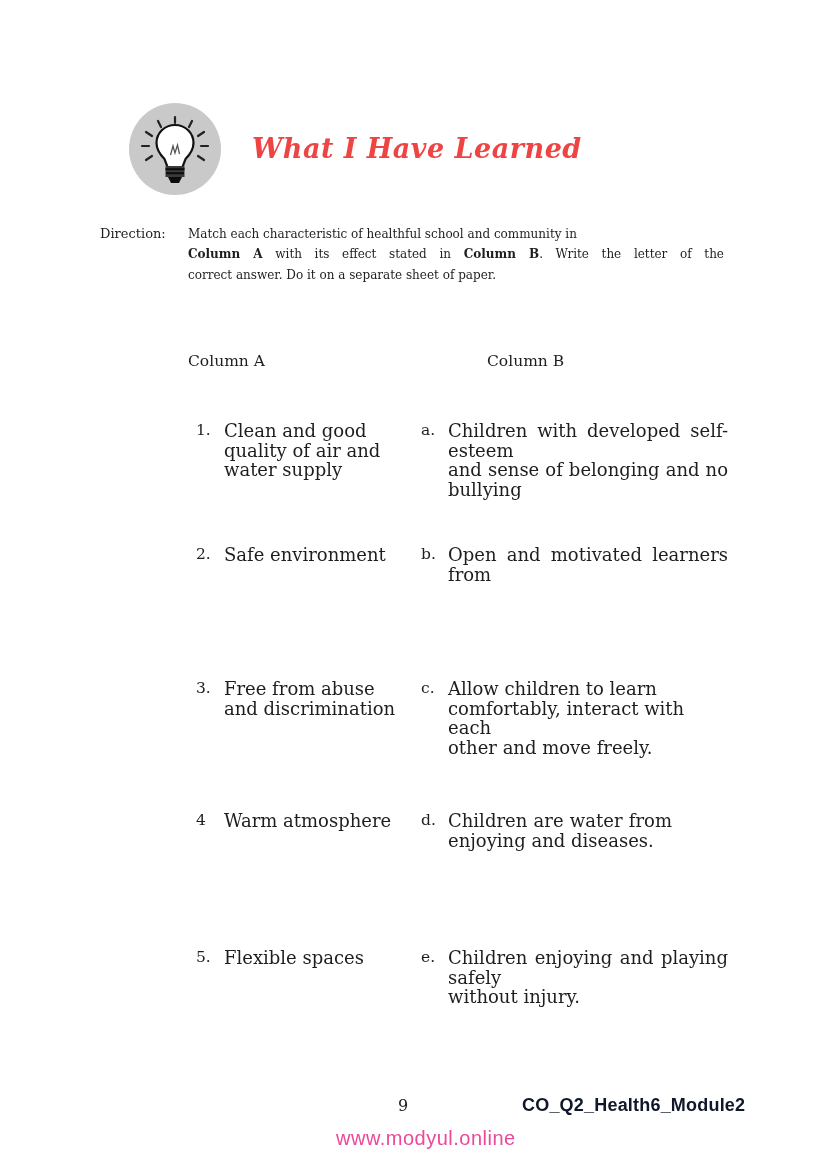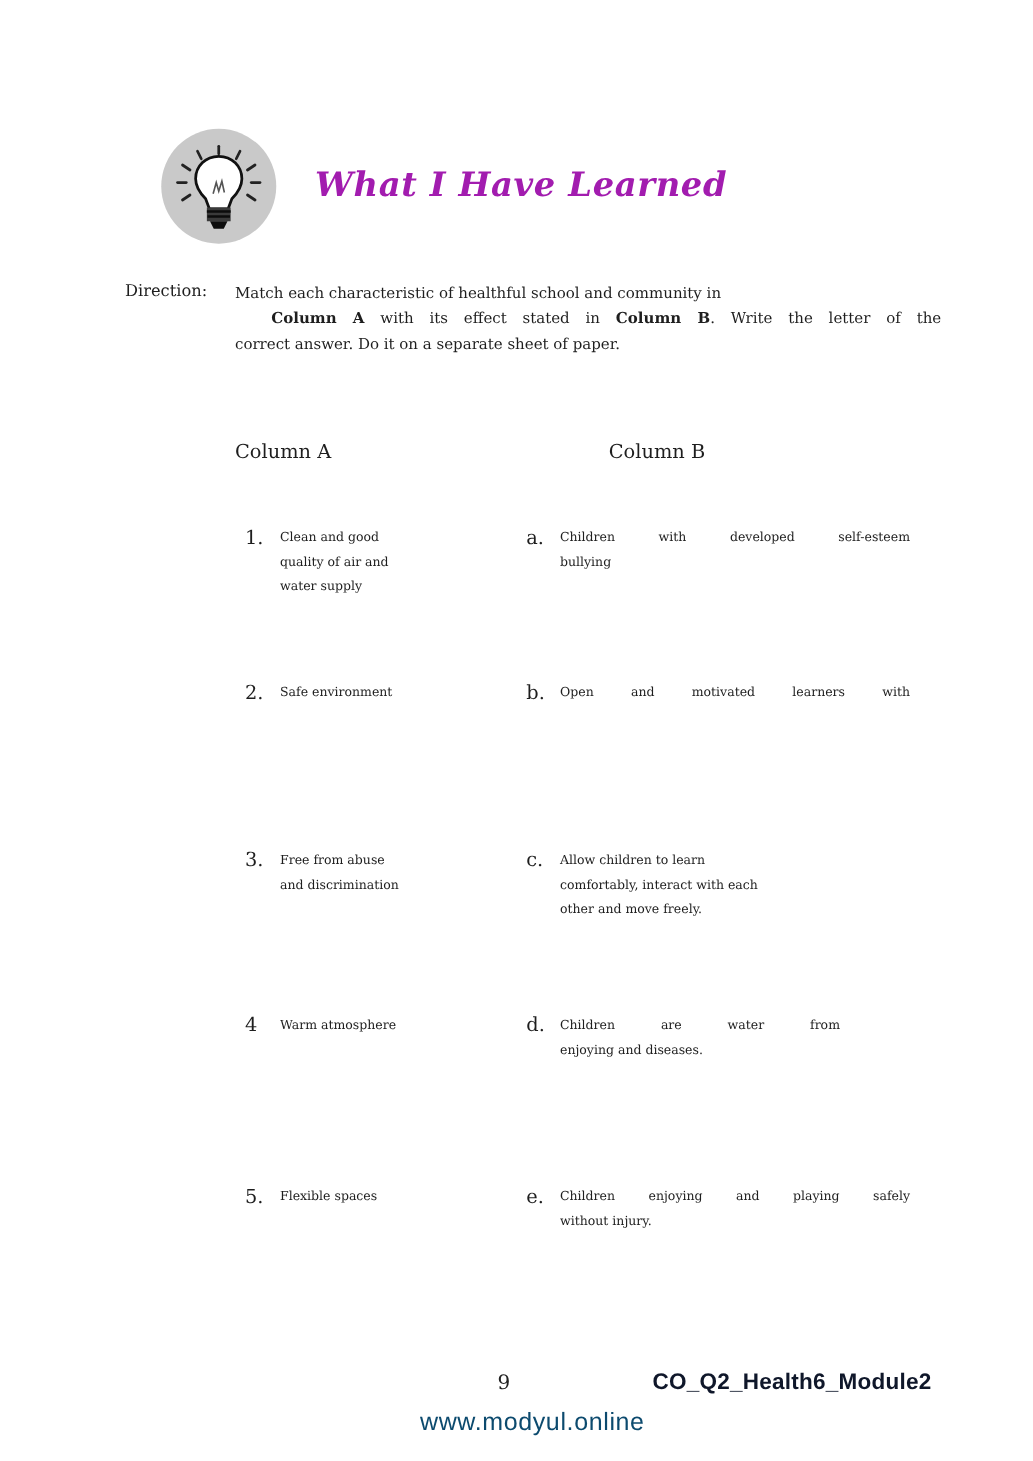--- a/index.html
+++ b/index.html
@@ -9,61 +9,61 @@
     background:#ffffff;
     font-family:"DejaVu Serif", serif;
     color:#1e1e1e;
     overflow:hidden;
   }
   
   .icon-wrap{position:absolute;left:128px;top:102px;width:95px;height:95px;}
   .page-title{
     position:absolute;left:252px;top:133px;
     font-size:27px;font-weight:bold;font-style:italic;
-    letter-spacing:.5px;color:#a21caf;
+    letter-spacing:.5px;color:#ef4444;
     font-family:"DejaVu Serif", serif;
     white-space:nowrap;
   }
   
   .dir-label{position:absolute;left:100px;top:224px;font-size:13px;line-height:20px;white-space:nowrap;}
   .dir-line{position:absolute;left:188px;font-size:12px;line-height:20px;white-space:nowrap;}
   .dir-line1{top:224px;}
   .dir-line2{
     top:244px;width:536px;white-space:normal;
-    text-align:justify;text-align-last:justify;text-justify:inter-word;margin-left:29px;
+    text-align:justify;text-align-last:justify;text-justify:inter-word;
   }
   .dir-line3{top:265px;}
   .dir-line2 b{font-weight:bold;}
   
   .col-header{position:absolute;top:352px;font-size:15.5px;white-space:nowrap;}
   .col-header-a{left:188px;}
   .col-header-b{left:487px;}
   .match-row{position:absolute;left:0;width:826px;}
   .row-1{top:421px}.row-2{top:545px}.row-3{top:679px}.row-4{top:811px}.row-5{top:948px}
   .item-number{position:absolute;left:196px;top:0;font-size:15.5px;line-height:19.5px;}
   .a-text{position:absolute;left:224px;top:0;width:170px;}
   .item-letter{position:absolute;left:421px;top:0;font-size:15.5px;line-height:19.5px;}
   .b-text{position:absolute;left:448px;top:0;width:280px;}
   .row-4 .b-text{width:224px;}
-  .line{font-size:10px;line-height:19.5px;min-height:19.5px;}
+  .line{font-size:18px;line-height:19.5px;min-height:19.5px;}
   .a-text .line{white-space:nowrap;}
   .jline{text-align:justify;text-align-last:justify;text-justify:inter-word;}
   
   .page-number{position:absolute;left:398px;top:1096px;font-size:16px;color:#222;}
   .module-code{
     position:absolute;left:522px;top:1095px;
     font-family:"Liberation Sans", sans-serif;
     font-weight:bold;font-size:18px;letter-spacing:.2px;color:#0f172a;
     white-space:nowrap;
   }
   .watermark{
     position:absolute;left:336px;top:1127px;
     font-family:"Liberation Sans", sans-serif;
     font-size:20px;font-weight:400;letter-spacing:.5px;
-    color:#0c4a6e;white-space:nowrap;
+    color:#ec4899;white-space:nowrap;
   }
 </style>
 </head>
 <body>
 
 <div class="page">
 
   <div class="icon-wrap">
     <svg width="95" height="95" viewBox="0 0 95 95" xmlns="http://www.w3.org/2000/svg">
       <circle cx="47" cy="47" r="46" fill="#c9c9c9"></circle>
@@ -107,31 +107,32 @@
       <div class="match-row row-1">
         <div class="item-number">1.</div>
         <div class="a-text">
           <div class="line">Clean and good</div>
           <div class="line">quality of air and</div>
           <div class="line">water supply</div>
         </div>
         <div class="item-letter">a.</div>
         <div class="b-text">
           <div class="line jline">Children with developed self-esteem</div>
+          <div class="line jline">and sense of belonging and no</div>
           <div class="line">bullying</div>
         </div>
       </div>
       <div class="match-row row-2">
         <div class="item-number">2.</div>
         <div class="a-text">
           <div class="line">Safe environment</div>
         </div>
         <div class="item-letter">b.</div>
         <div class="b-text">
-          <div class="line jline">Open and motivated learners with</div>
+          <div class="line jline">Open and motivated learners from</div>
         </div>
       </div>
       <div class="match-row row-3">
         <div class="item-number">3.</div>
         <div class="a-text">
           <div class="line">Free from abuse</div>
           <div class="line">and discrimination</div>
         </div>
         <div class="item-letter">c.</div>
         <div class="b-text">

